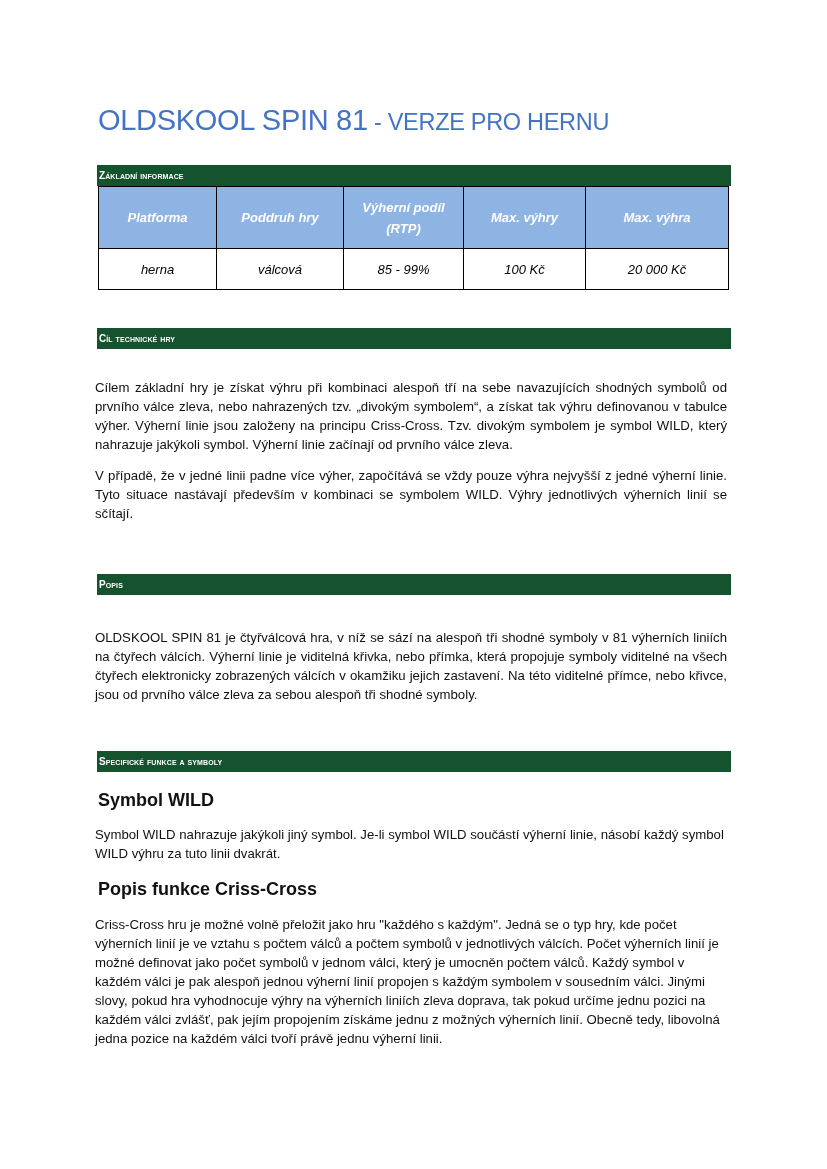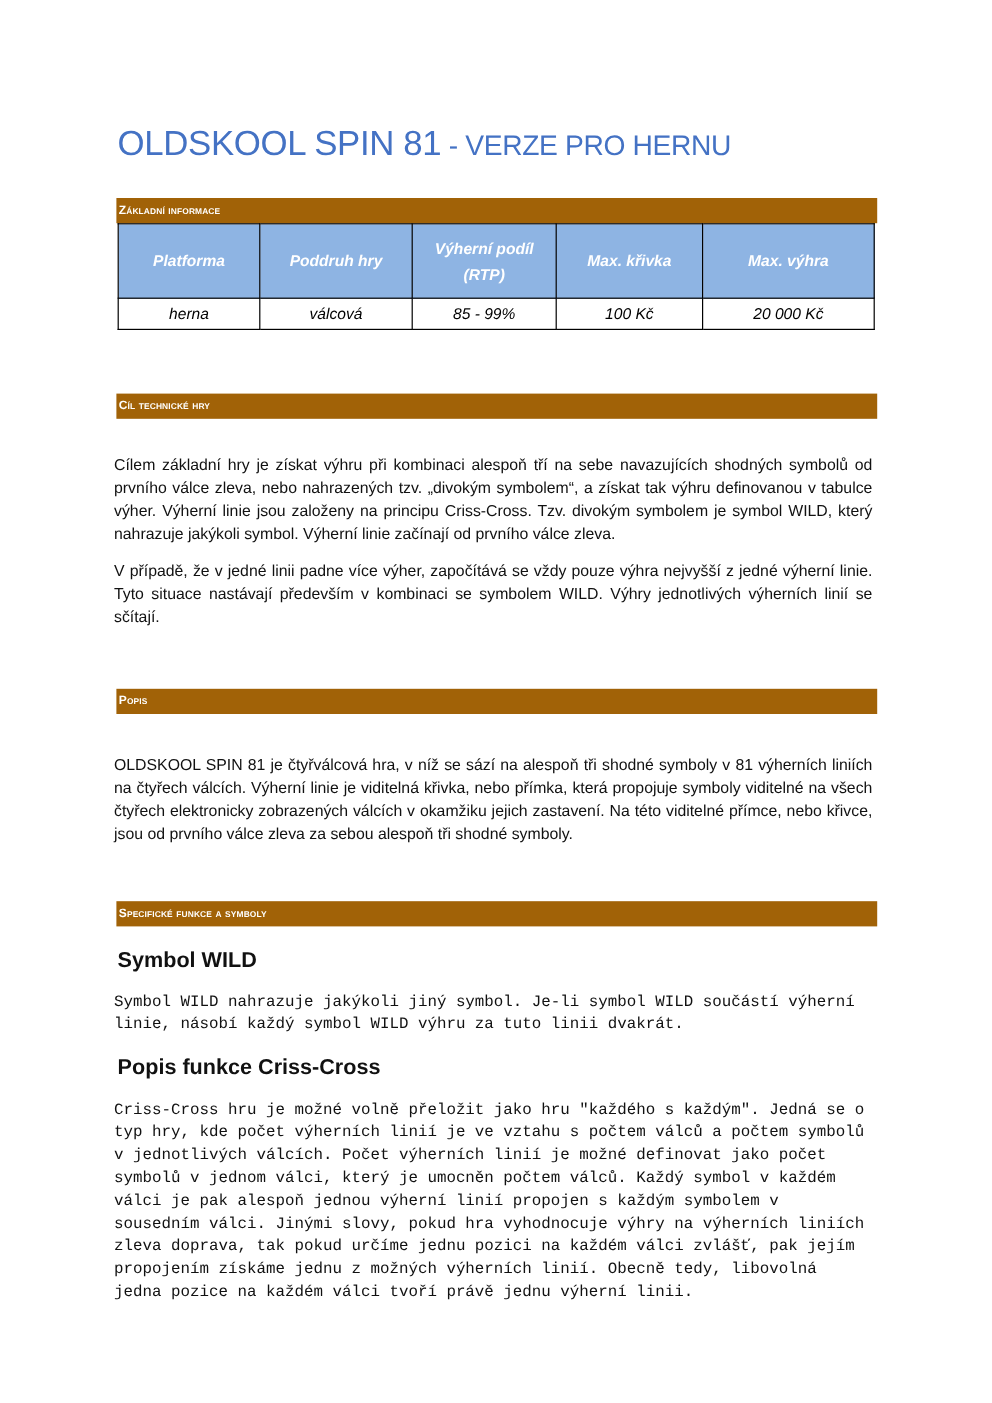--- a/index.html
+++ b/index.html
@@ -8,41 +8,41 @@
 
   .title {
     position: absolute; left: 98px; top: 104px;
     color: #4472c4; font-size: 29px; letter-spacing: -0.3px; white-space: nowrap;
     font-family: "Liberation Sans", sans-serif;
   }
   .title .sub { font-size: 23.5px; }
 
   .section-bar {
     position: absolute; left: 97px; width: 634px; height: 21px;
-    background: #a16207; color: #ffffff;
+    background: #14532d; color: #ffffff;
     font-size: 10px; font-weight: bold; line-height: 21px; padding-left: 2px;
     font-variant: small-caps; letter-spacing: 0.1px;
   }
 
   table.info {
     position: absolute; left: 98px; top: 186px; width: 630px;
     border-collapse: collapse; table-layout: fixed; font-style: italic;
   }
   table.info th, table.info td { border: 1.5px solid #000; text-align: center; font-size: 13px; }
   table.info th {
     background: #8eb4e3; color: #ffffff; font-weight: bold; height: 62px;
     line-height: 21px; vertical-align: middle; padding: 0 6px;
   }
-  table.info td { height: 26px; background: #fff; }
+  table.info td { height: 41px; background: #fff; }
 
   .para {
     position: absolute; left: 95px; width: 632px;
     font-size: 13.2px; line-height: 19px; text-align: justify; color: #111;
   }
-  .para.left { text-align: left; font-family: Liberation Mono, monospace; }
+  .para.left { text-align: left; }
   .subhead {
     position: absolute; left: 98px; font-size: 18px; font-weight: bold; color: #111;
   }
 </style>
 </head>
 <body>
 
 <div class="title">
   <span>OLDSKOOL SPIN 81</span><span class="sub"> - VERZE PRO HERNU</span>
 </div>
@@ -55,21 +55,21 @@
       <col style="width:127px">
       <col style="width:120px">
       <col style="width:122px">
       <col style="width:143px">
   </colgroup>
   <thead>
     <tr>
       <th>Platforma</th>
       <th>Poddruh hry</th>
       <th>Výherní podíl (RTP)</th>
-      <th>Max. křivka</th>
+      <th>Max. výhry</th>
       <th>Max. výhra</th>
     </tr>
   </thead>
   <tbody>
     <tr>
       <td>herna</td>
       <td>válcová</td>
       <td>85 - 99%</td>
       <td>100 Kč</td>
       <td>20 000 Kč</td>

